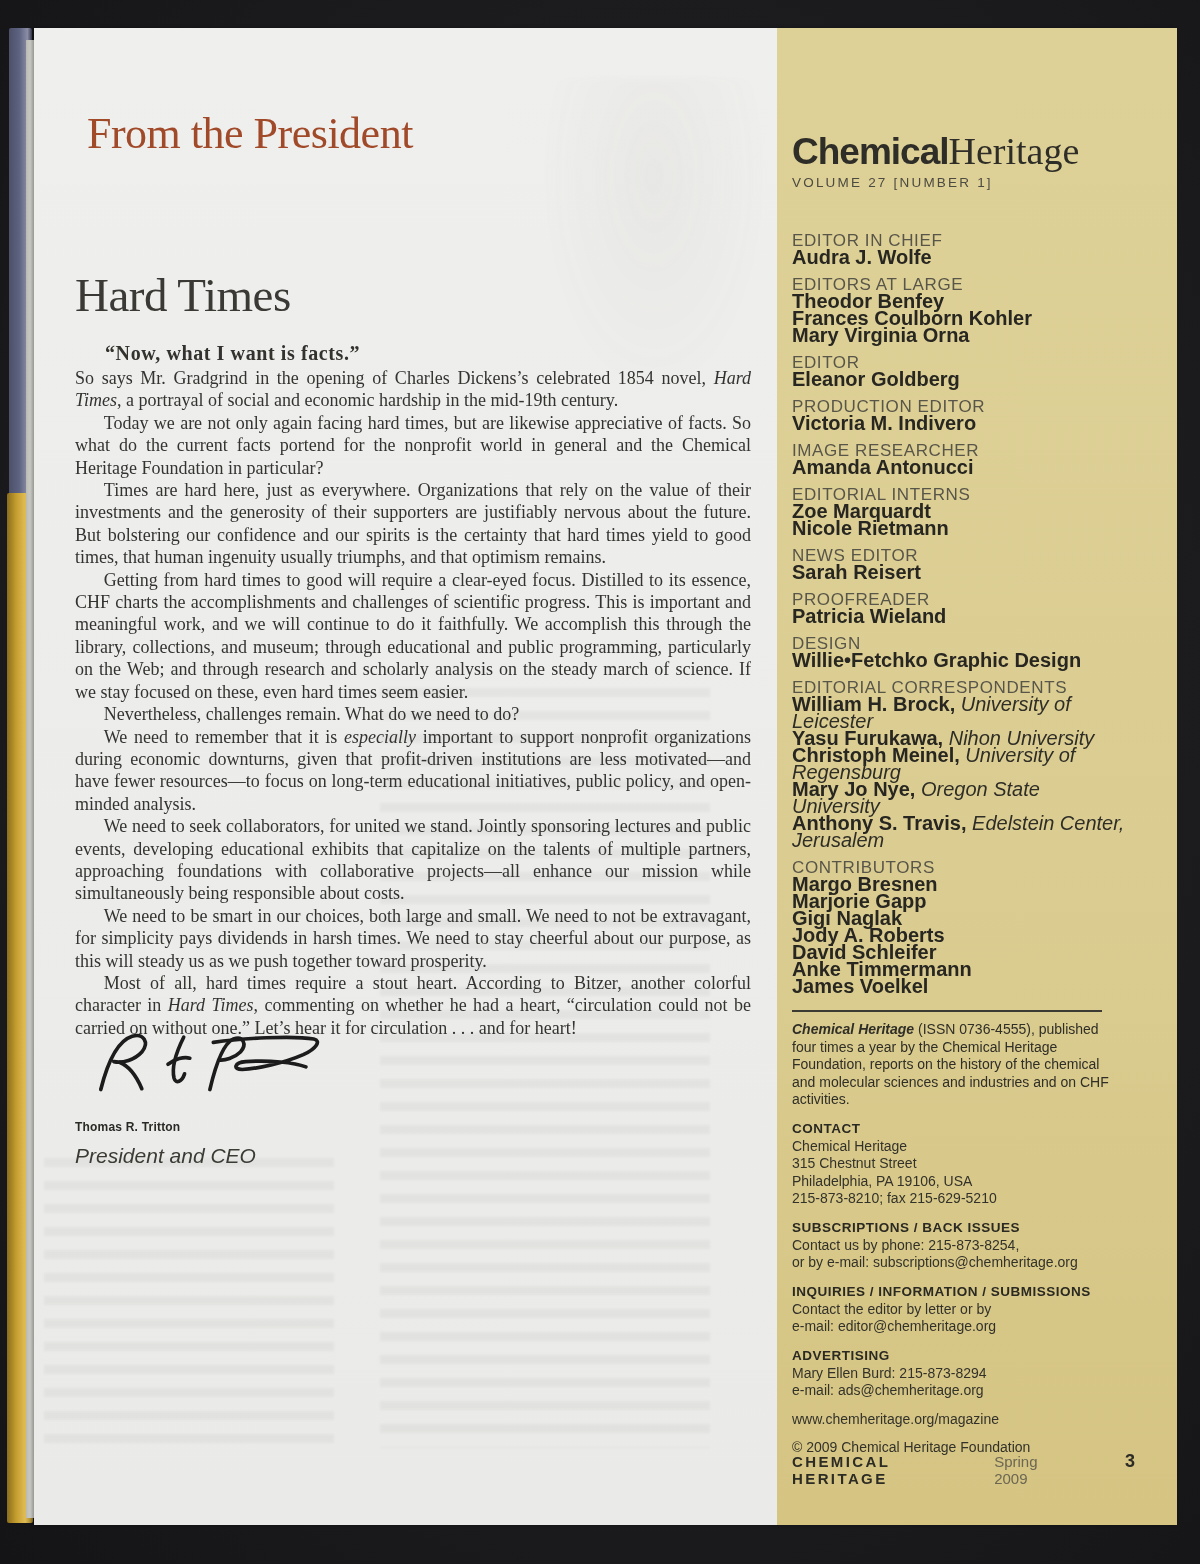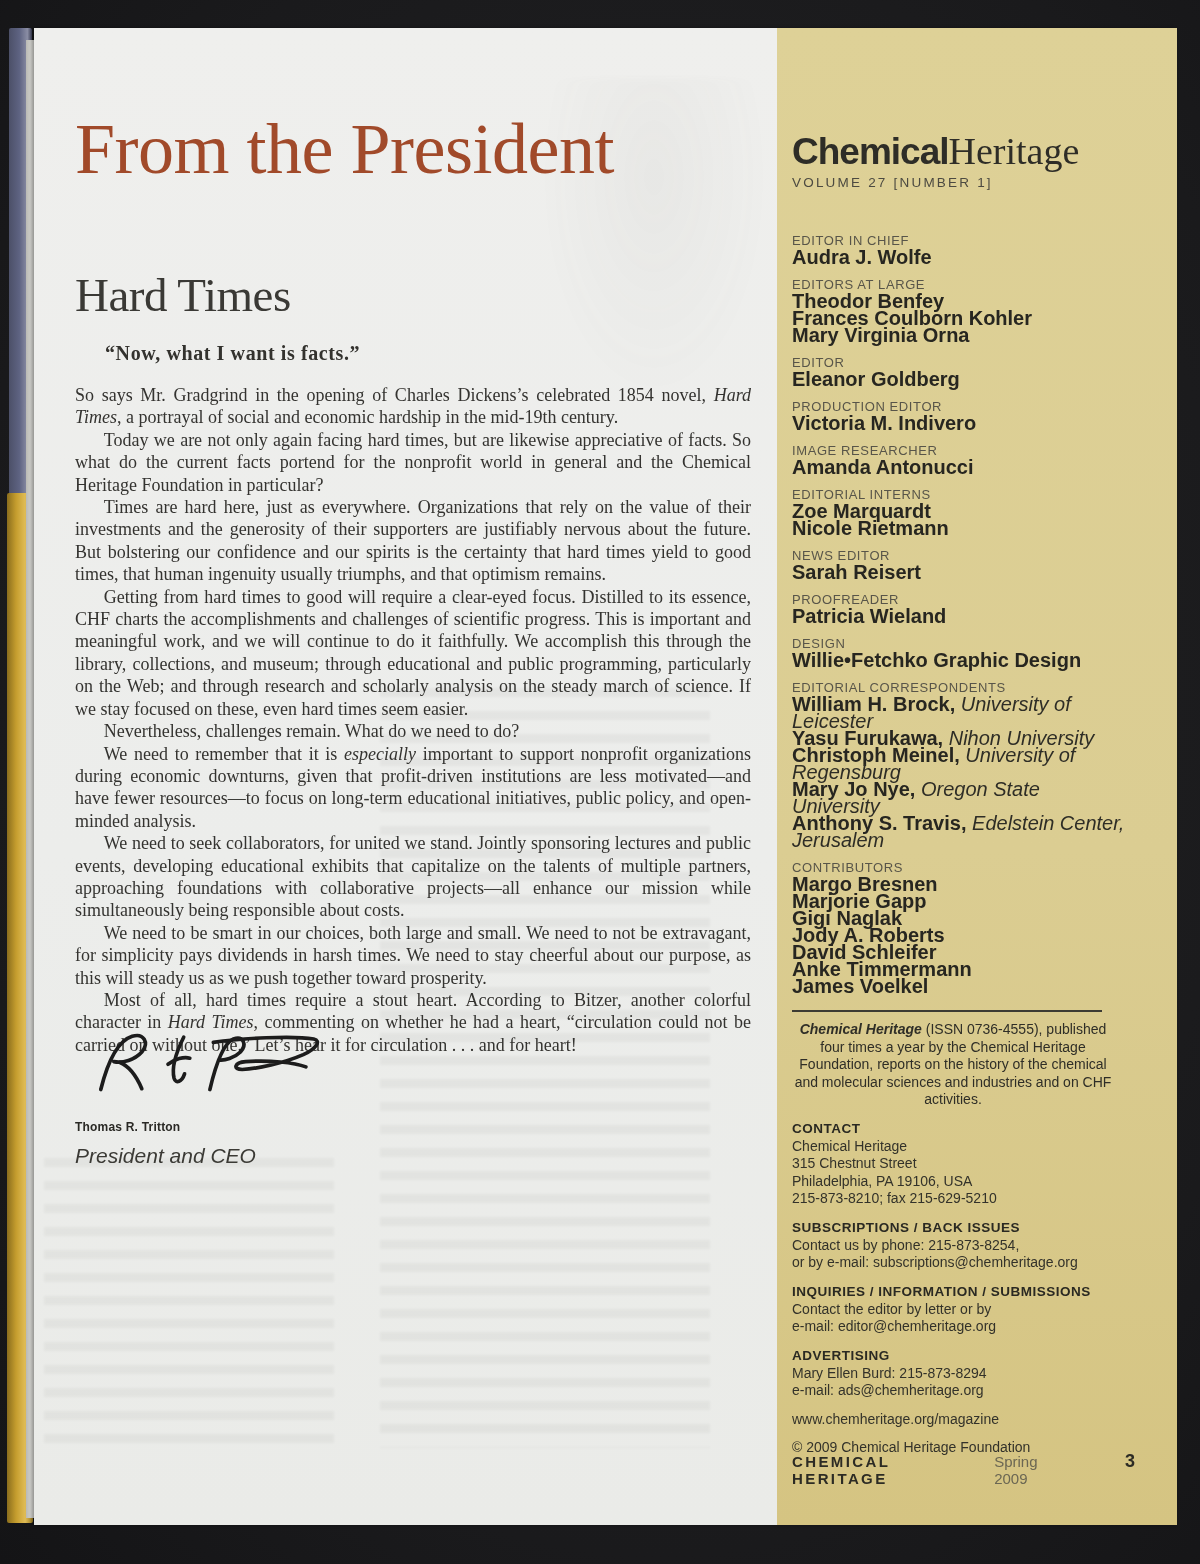--- a/index.html
+++ b/index.html
@@ -23,30 +23,30 @@
   .page{position:absolute;left:34px;top:28px;width:1143px;height:1497px;
     background:linear-gradient(180deg,#efefed 0%, #ecedeb 55%, #eaebe8 100%);
     box-shadow:-2px 0 3px rgba(0,0,0,.35);}
   
   .ghost{position:absolute;opacity:.05;filter:blur(1px);pointer-events:none;
     background:repeating-linear-gradient(180deg,#55524a 0 9px, transparent 9px 23px);}
   .ghost-img{position:absolute;opacity:.045;filter:blur(3px);pointer-events:none;
     background:radial-gradient(ellipse at 50% 30%, #5a5750 0%, transparent 70%);}
   
   .left-col{position:absolute;left:41px;top:0;width:676px;height:100%;}
-  .page-title{position:absolute;left:0;top:80px;margin:0;
+  .page-title{position:absolute;left:12px;top:80px;margin:0;
     font-family:"Liberation Serif", serif;font-weight:400;
-    font-size:72px;letter-spacing:-.5px;color:#a14a2a;}
+    font-size:44px;letter-spacing:-.5px;color:#a14a2a;}
   .article-title{position:absolute;left:0;top:240px;margin:0;
     font-family:"Liberation Serif", serif;font-weight:400;
     font-size:47px;letter-spacing:-.5px;color:#3a3935;}
   .pull-quote{position:absolute;left:30px;top:314px;margin:0;
     font-family:"Liberation Serif", serif;font-weight:700;
     font-size:20px;letter-spacing:.6px;color:#33322e;}
-  .article-body{position:absolute;left:0;top:356px;width:676px;
+  .article-body{position:absolute;left:0;top:339px;width:676px;
     font-family:"Liberation Serif", serif;font-size:18px;line-height:22.4px;
     color:#343330;text-align:justify;}
   .article-body p{margin:0;}
   .article-body p.ind{text-indent:1.6em;}
   
   .signature{position:absolute;left:8px;top:990px;width:252px;height:96px;}
   .signature svg{width:100%;height:100%;}
   .sig-name{position:absolute;left:0;top:1092px;margin:0;
     font-size:12px;font-weight:700;color:#2a2925;letter-spacing:.2px;}
   .sig-role{position:absolute;left:0;top:1116px;margin:0;
@@ -57,26 +57,26 @@
     box-sizing:border-box;padding:104px 52px 0 15px;
     color:#272620;}
   .brand{white-space:nowrap;line-height:1;}
   .brand-bold{font-family:"Liberation Sans", sans-serif;font-weight:700;
     font-size:37px;letter-spacing:-1px;color:#2e2d27;}
   .brand-serif{font-family:"Liberation Serif", serif;font-weight:400;
     font-size:38px;color:#2e2d27;text-align:center;}
   .volume-line{margin-top:5px;font-size:13.5px;letter-spacing:2.2px;color:#4c4a41;}
   .staff{margin-top:42px;}
   .sec{margin-bottom:10px;}
-  .sec-label{font-size:13px;letter-spacing:.6px;color:#585549;line-height:17px;}
+  .sec-label{font-size:17px;letter-spacing:.6px;color:#585549;line-height:17px;}
   .person{font-size:20px;line-height:17px;color:#272620;}
   .person b{font-weight:700;}
   .affil{font-weight:400;font-style:italic;color:#2e2d26;}
   .rule{border:none;border-top:2px solid #3c3b33;margin:15px 0 9px 0;width:310px;}
-  .about{font-size:14px;line-height:17.5px;color:#2f2e27;width:322px;text-align:center;}
+  .about{font-size:14px;line-height:17.5px;color:#2f2e27;width:322px;}
   .about .lead{font-weight:700;font-style:italic;}
   .info{margin-top:11px;}
   .iblock{margin-bottom:11px;}
   .iblock-label{font-size:13.5px;font-weight:700;letter-spacing:.5px;color:#2a2922;line-height:18px;}
   .iline{font-size:14px;line-height:17.5px;color:#33322a;}
   .sidebar-footer{position:absolute;left:15px;right:42px;bottom:38px;
     display:flex;align-items:baseline;justify-content:center;gap:12px;}
   .footer-brand{font-size:15px;font-weight:700;letter-spacing:2.4px;color:#2c2b24;}
   .footer-issue{font-size:15px;color:#6b6753;}
   .footer-page{font-size:18px;font-weight:700;color:#2c2b24;margin-left:42px;}

